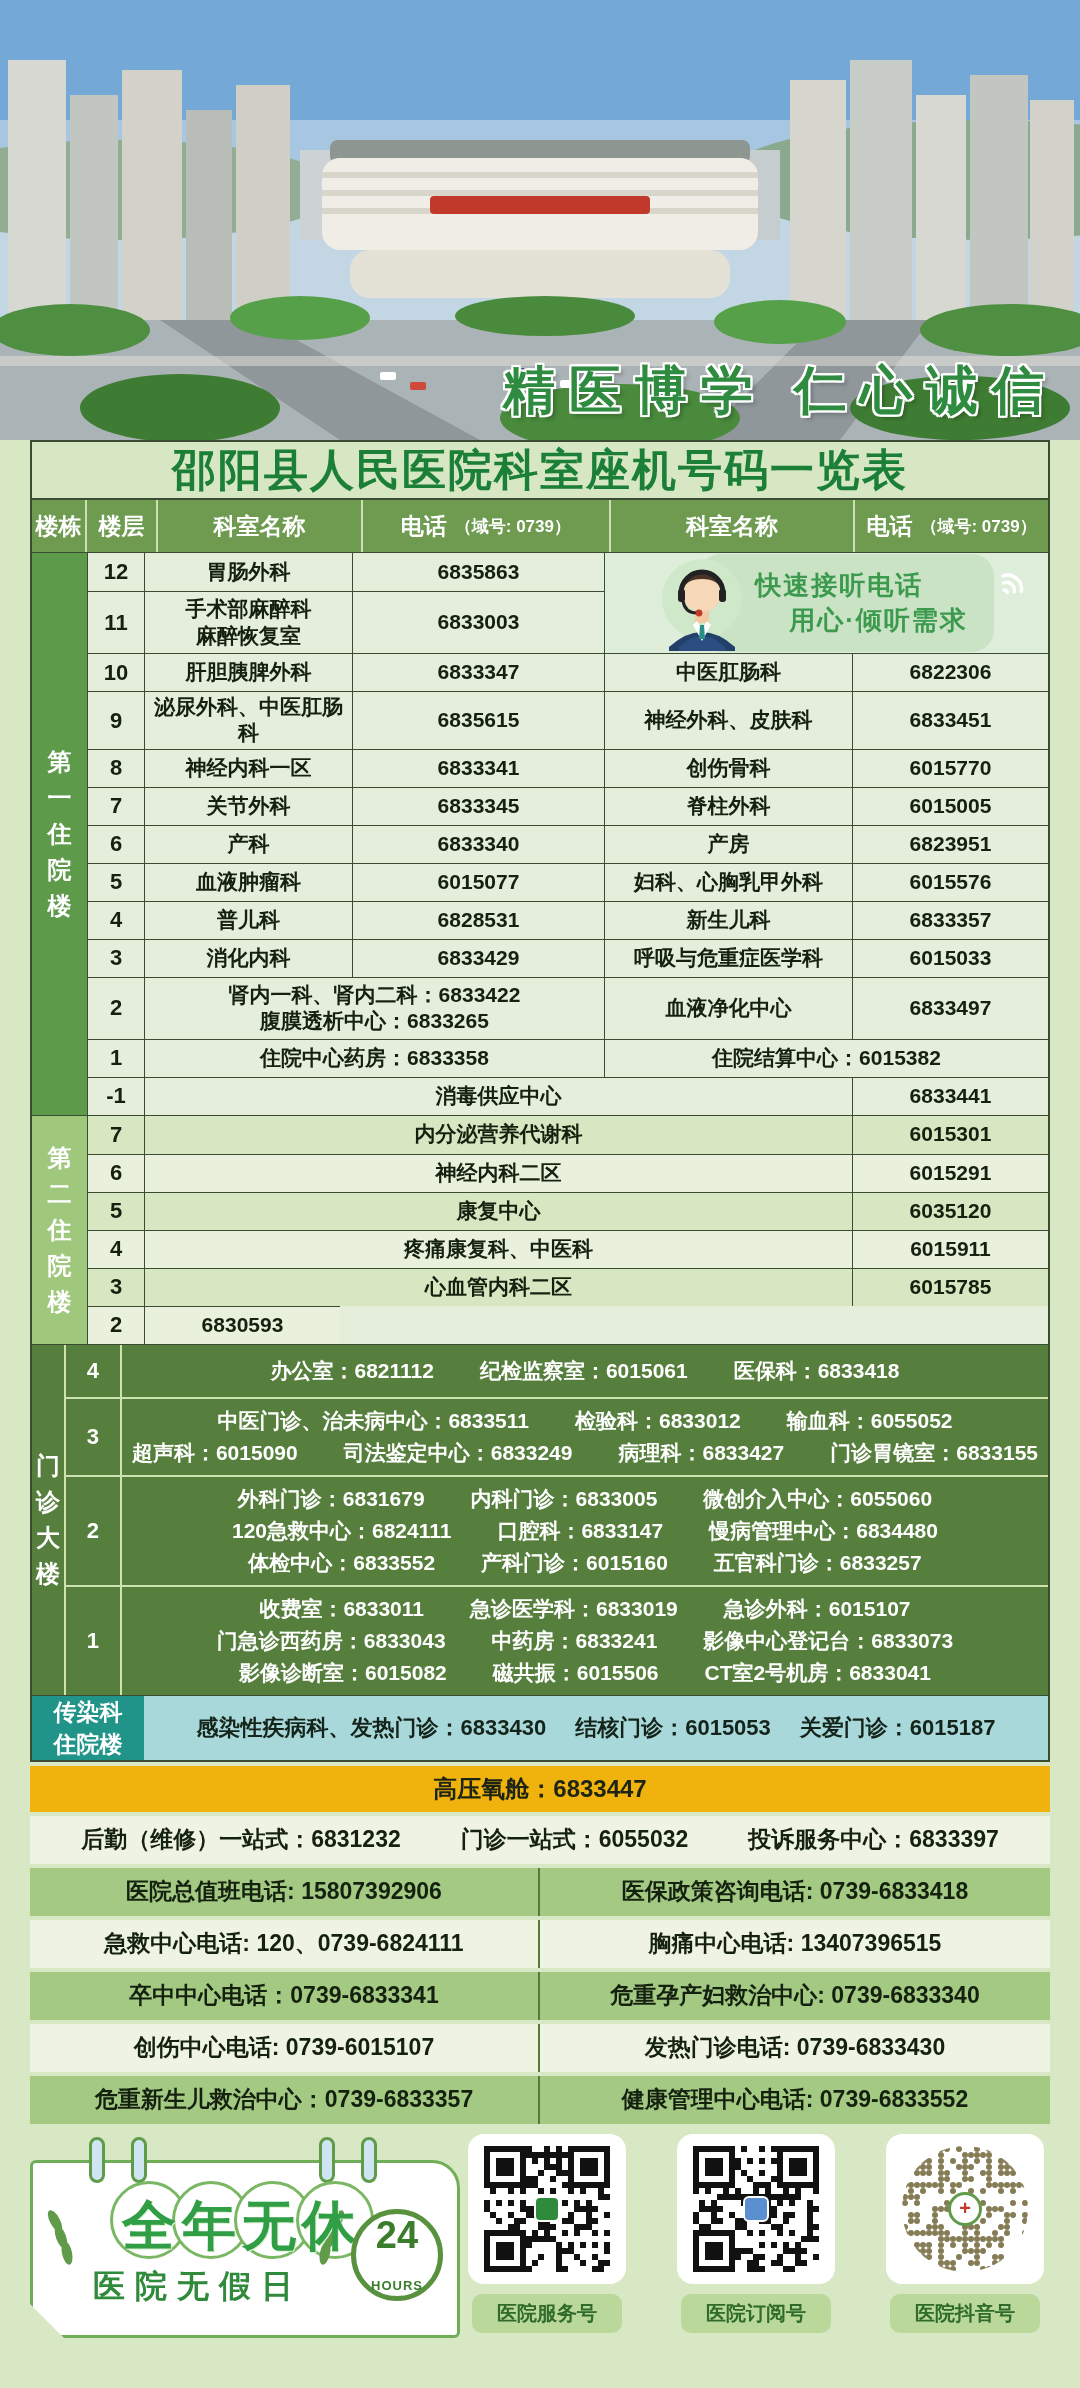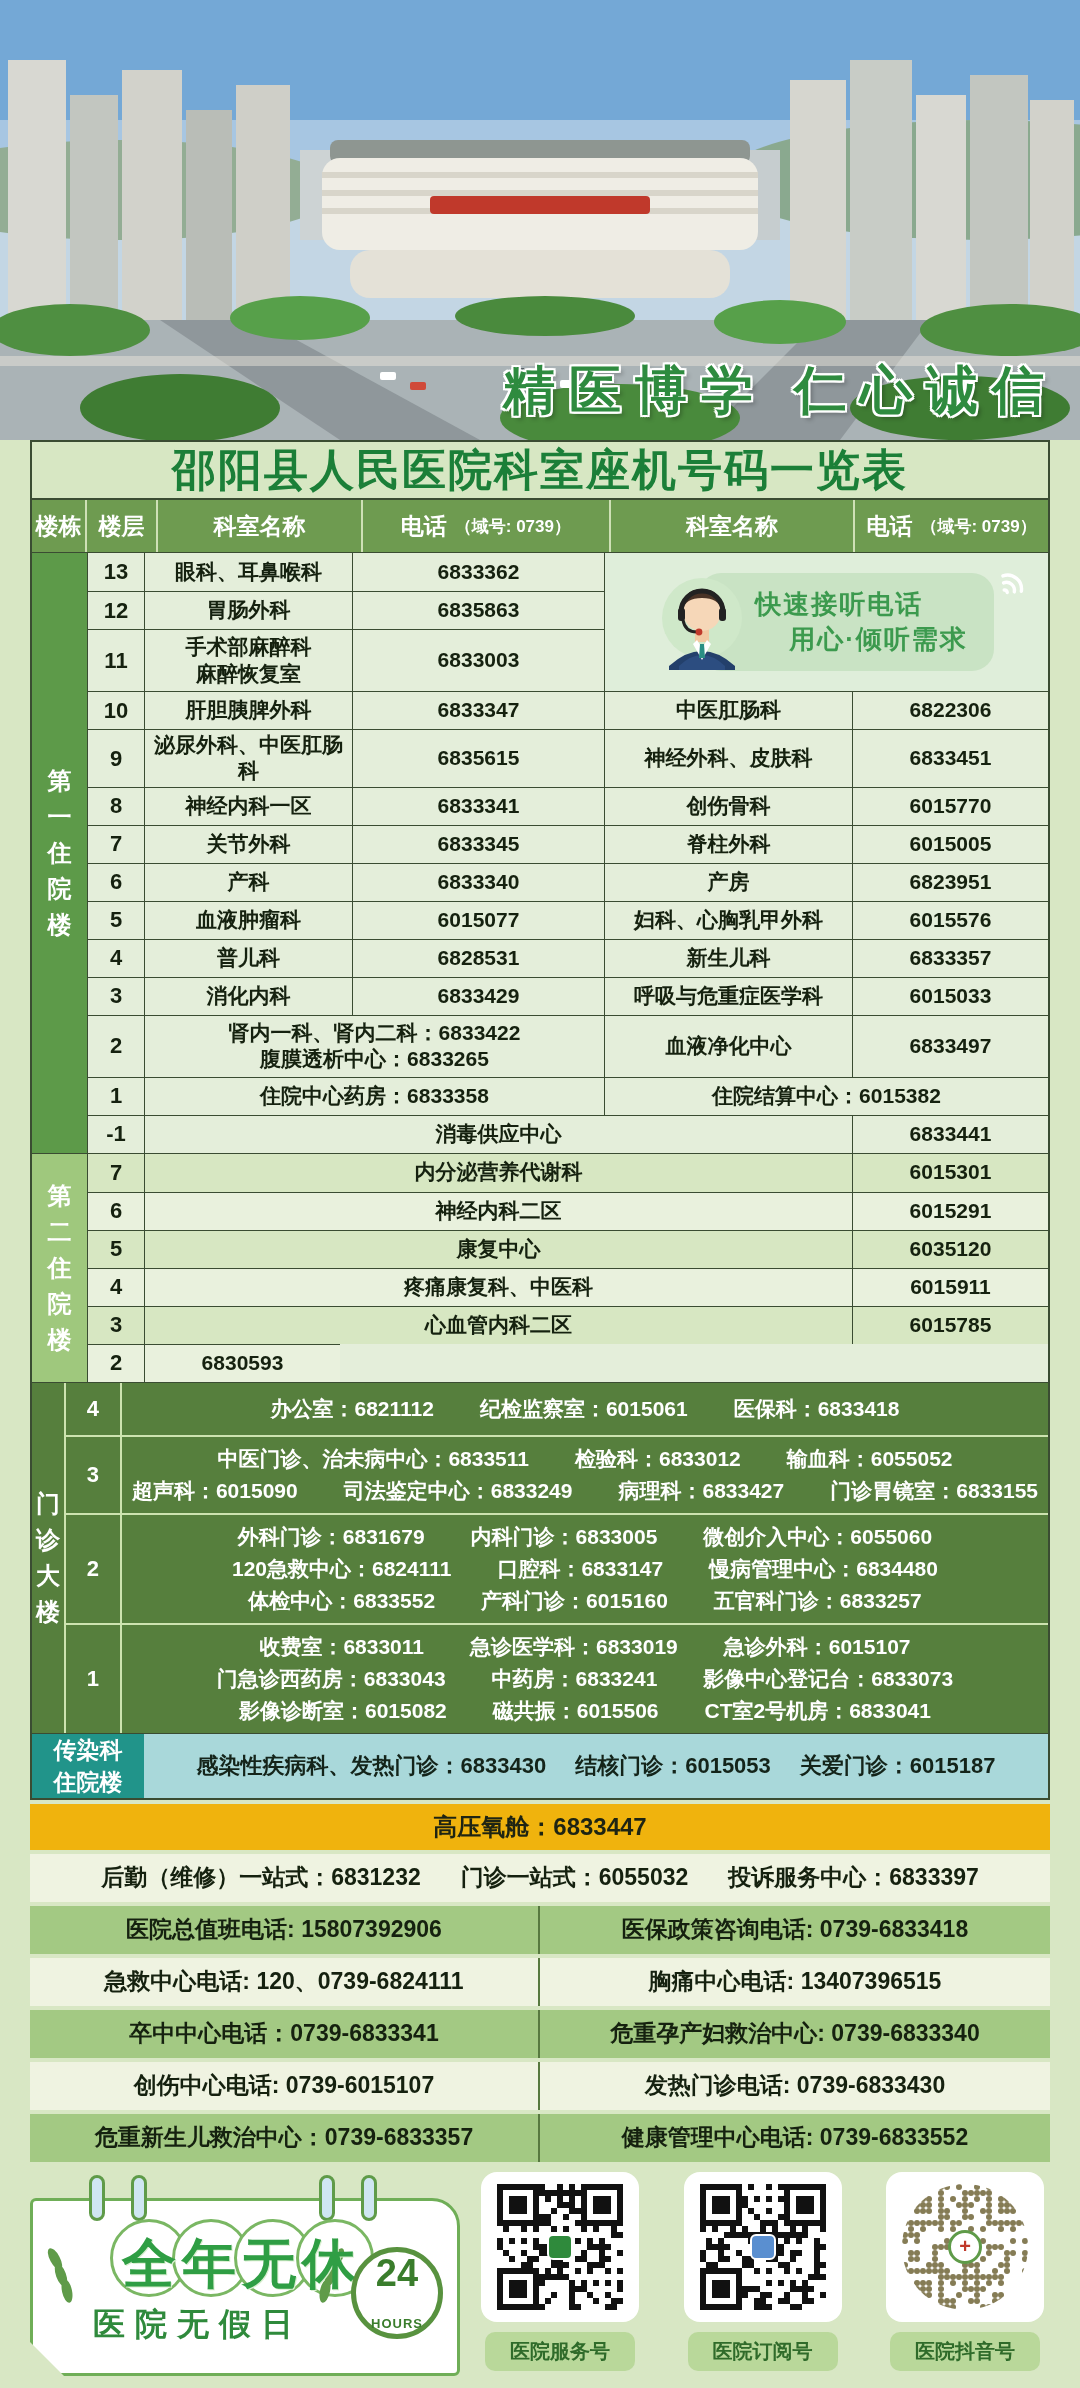--- a/index.html
+++ b/index.html
@@ -97,30 +97,30 @@
   .b4label { width:112px; background:#21948a; color:#fff; font-weight:700; font-size:23px;
              display:flex; align-items:center; justify-content:center; text-align:center; line-height:1.4; }
   .infrow { flex:1; background:#a9d8da; display:flex; align-items:center; justify-content:center;
             gap:29px; font-size:22px; font-weight:700; color:#14241a; min-height:62px; }
 
   
   .orange { margin-top:4px; height:46px; background:#f0b30d; display:flex; align-items:center;
             justify-content:center; font-size:24px; font-weight:700; color:#1e2413; }
   .hotlines { margin-top:4px; display:flex; flex-direction:column; gap:4px; }
   .hl-full { min-height:48px; background:#eff3e1; display:flex; align-items:center; justify-content:center;
-             gap:40px; font-size:23px; font-weight:700; }
+             gap:60px; font-size:23px; font-weight:700; }
   .hl-row { min-height:48px; display:flex; }
   .hl-row .hl-cell { width:50%; display:flex; align-items:center; justify-content:center;
                      font-size:23px; font-weight:700; }
   .hl-row .hl-cell:first-child { border-right:2px solid #57793f; }
   .hl-med { background:#a3c983; }
   .hl-light { background:#eff3e1; }
 
   
-  .promo { margin-top:10px; display:flex; align-items:flex-start; gap:21px; height:188px; }
+  .promo { margin-top:10px; display:flex; align-items:flex-start; gap:8px; height:188px; }
   .calendar { position:relative; width:430px; height:178px; margin-top:26px; background:#fff;
               border:3px solid #6fae57; border-radius:6px 28px 6px 6px; padding-top:18px; }
   .calendar::after { content:""; position:absolute; left:-3px; bottom:-3px; width:0; height:0;
               border-left:34px solid #d8e7c4; border-top:34px solid transparent; }
   .ringpair { position:absolute; top:-26px; display:flex; gap:26px; }
   .ring { width:16px; height:46px; background:#cfe6f2; border:3px solid #5f9b49; border-radius:9px; }
   .ring::after { content:""; position:absolute; }
   .headline-wrap { position:relative; display:flex; justify-content:center; margin-left:-6px; }
   .scallop { display:flex; }
   .scallop i { width:78px; height:78px; border-radius:50%; background:#fff; border:3px solid #7ab763;
@@ -237,25 +237,20 @@
     </div>
 
     <div id="sections">
         <div class="section">
           <div class="blabel bg-b1">
             <div class="vtext">第一住院楼</div>
           </div>
           <div class="rows">
             <div class="grp1311">
               <div class="stack">
-                <div class="trow">
-                  <div class="cell c-floor">13</div>
-                  <div class="cell c-d1 pre">眼科、耳鼻喉科</div>
-                  <div class="cell c-p1">6833362</div>
-                </div>
                 <div class="trow">
                   <div class="cell c-floor">12</div>
                   <div class="cell c-d1 pre">胃肠外科</div>
                   <div class="cell c-p1">6835863</div>
                 </div>
                 <div class="trow tall">
                   <div class="cell c-floor">11</div>
                   <div class="cell c-d1 pre">手术部麻醉科
 麻醉恢复室</div>
                   <div class="cell c-p1">6833003</div>

